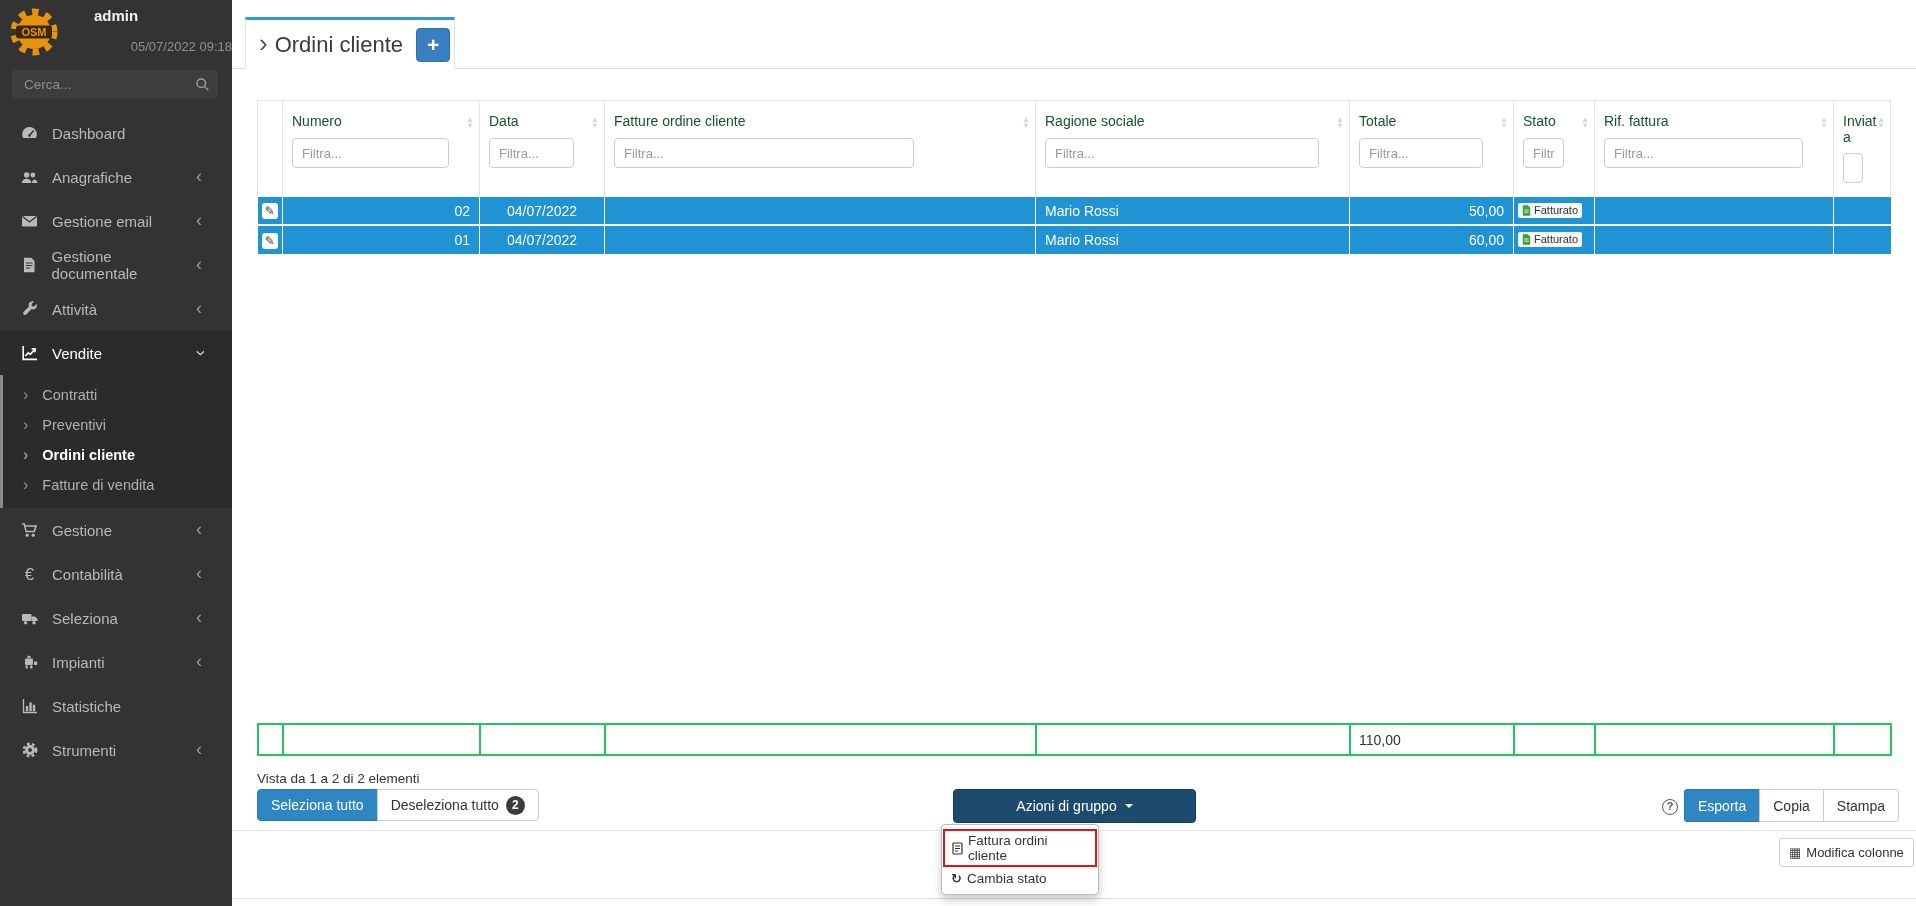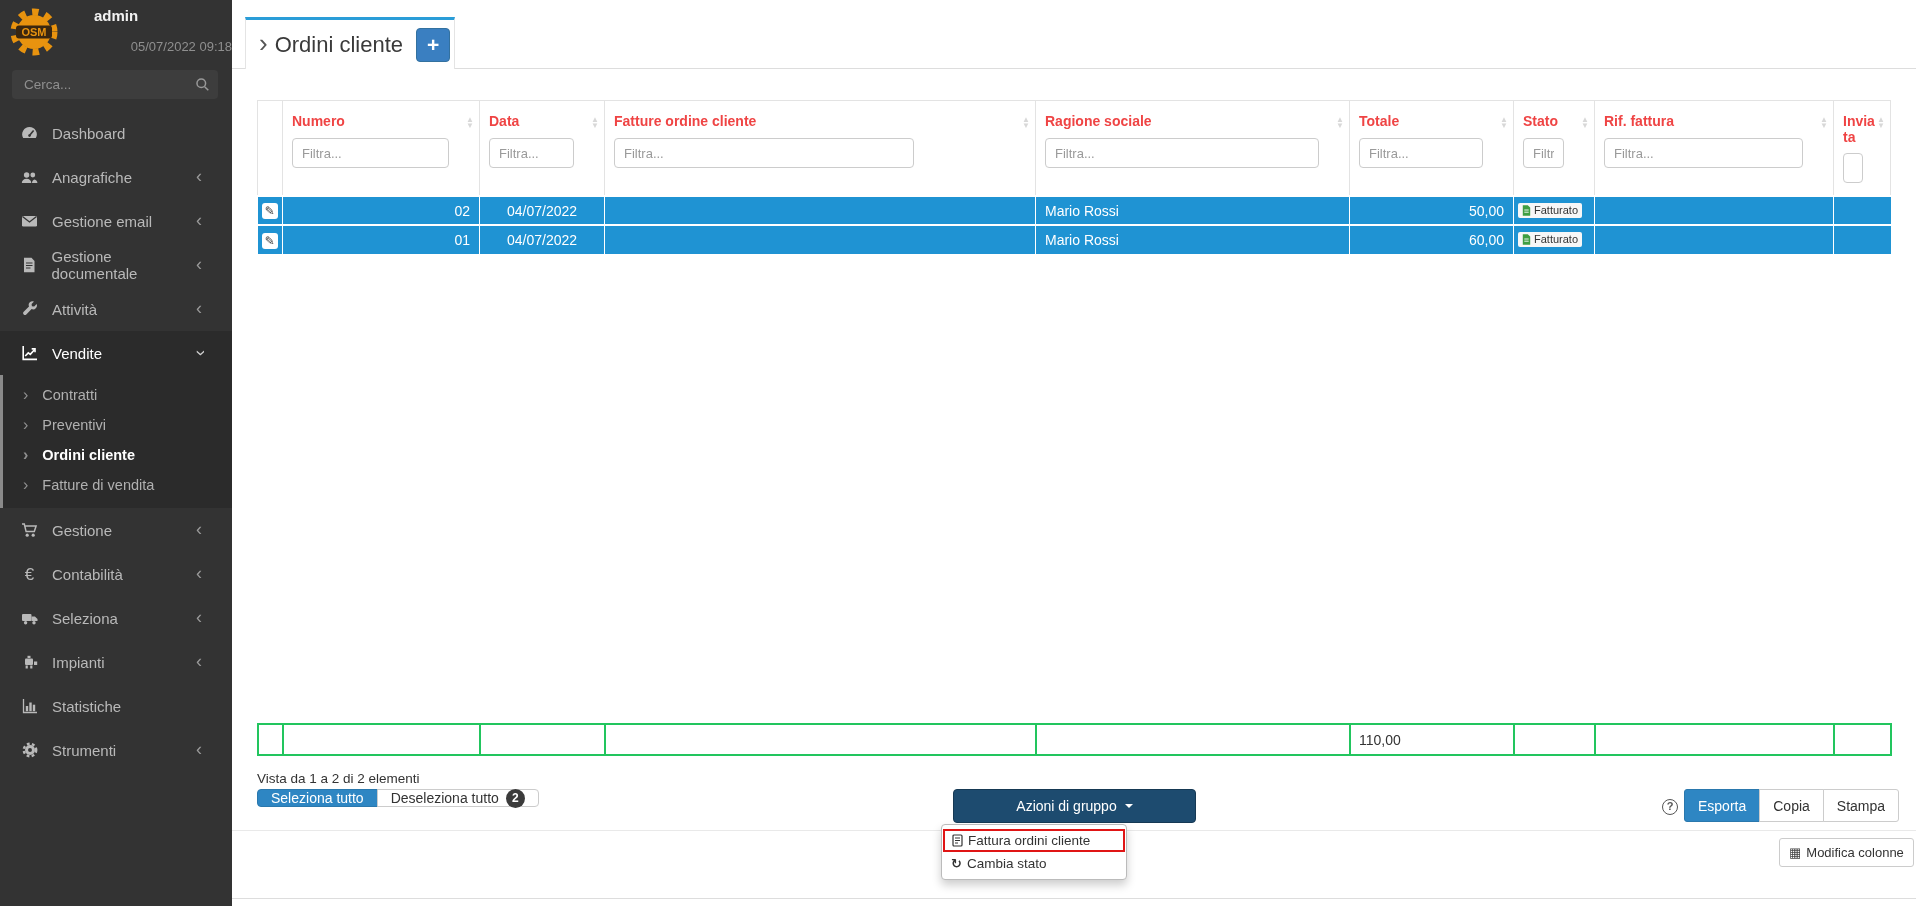--- a/index.html
+++ b/index.html
@@ -39,40 +39,40 @@
      display:flex; align-items:center; padding-left:13px; }
   .tab .tab-chev { font-size:26px; color:#555; margin-right:7px; line-height:1; margin-top:-4px; }
   .tab .tab-title { font-size:22px; color:#3a3a3a; }
   .add-btn { width:34px; height:34px; margin-left:13px; background:#3a7fc1; border:1px solid #33719f; border-radius:4px;
      color:#fff; font-size:21px; font-weight:bold; display:inline-flex; align-items:center; justify-content:center; cursor:pointer; }
 
   
   #orders-table { position:absolute; left:25px; top:100px; border-collapse:collapse; table-layout:fixed; width:1633px; }
   #orders-table thead th { border:1px solid #e3e3e3; vertical-align:top; text-align:left; position:relative;
      padding:12px 8px 12px 9px; background:#fff; }
-  .col-label { font-weight:bold; font-size:14px; color:#ef4444; margin-bottom:8px; min-height:17px; }
+  .col-label { font-weight:normal; font-size:14px; color:#14532d; margin-bottom:8px; min-height:17px; }
   th.col-inviata .col-label { word-break:break-all; width:36px; }
   .sort-caret { position:absolute; right:5px; top:16px; color:#d8d8d8; font-size:8px; line-height:6px; text-align:center; }
   .filter { height:30px; border:1px solid #ccc; border-radius:4px; padding:0 9px; font-size:13px; color:#555;
      outline:none; display:block; font-family:inherit; }
   .filter::placeholder { color:#9a9a9a; }
   #orders-table tbody td { height:29px; border-top:2px solid #fff; background:#1f93d3; color:#fff;
      font-size:14px; padding:0 9px; overflow:hidden; white-space:nowrap; }
   #orders-table tbody td + td { border-left:1px solid #fff; }
   td.al-r { text-align:right; } td.al-c { text-align:center; }
   .sel-icon { display:inline-block; width:16px; height:16px; background:#fff; border-radius:3px;
      color:#333; font-size:12px; line-height:16px; text-align:center; }
   .status-badge { display:inline-flex; align-items:center; gap:3px; background:#f7f7f7; border-radius:2px;
      padding:1px 4px; font-size:11px; color:#333; line-height:13px; }
   #footer-table { position:absolute; left:25px; top:723px; border-collapse:collapse; table-layout:fixed; width:1633px; }
   #footer-table td { border:2px solid #22c55e; height:31px; background:#fff; font-size:14px; color:#333; padding:0 8px; }
 
   
   .view-info { position:absolute; left:25px; top:771px; font-size:13.5px; color:#333; }
-  .btn { height:18px; display:inline-flex; align-items:center; font-size:14px; cursor:pointer;
+  .btn { height:32px; display:inline-flex; align-items:center; font-size:14px; cursor:pointer;
      border:1px solid #ccc; background:#fff; color:#333; padding:0 13px; font-family:inherit; }
   .btn-blue { background:#2e86c3; border-color:#2a78ad; color:#fff; }
   .left-group { position:absolute; left:25px; top:789px; display:flex; }
   .left-group .btn:first-child { border-radius:4px 0 0 4px; }
   .left-group .btn:last-child { border-radius:0 4px 4px 0; margin-left:-1px; }
   .count-badge { width:19px; height:19px; border-radius:50%; background:#3b3b3b; color:#fff; font-size:12px;
      font-weight:bold; display:inline-flex; align-items:center; justify-content:center; margin-left:7px; }
   .group-actions-btn { position:absolute; left:721px; top:789px; width:243px; height:34px; background:#1d4b6f;
      border:1px solid #163954; border-radius:4px; color:#fff; font-size:14px; display:flex; align-items:center;
      justify-content:center; cursor:pointer; }
@@ -82,21 +82,21 @@
      border-radius:50%; color:#555; font-size:11px; font-weight:bold; text-align:center; line-height:13px; }
   .right-group { position:absolute; left:1452px; top:789px; display:flex; }
   .right-group .btn { height:33px; }
   .right-group .btn:first-child { border-radius:3px 0 0 3px; }
   .right-group .btn + .btn { margin-left:-1px; }
   .right-group .btn:last-child { border-radius:0 3px 3px 0; }
   .sep-line { position:absolute; left:0; right:0; top:830px; height:1px; background:#e9e9e9; }
   .bottom-line { position:absolute; left:0; right:0; top:898px; height:1px; background:#ddd; }
 
   
-  .dropdown { position:absolute; left:709px; top:824px; width:186px; background:#fff; border:1px solid #bbb;
+  .dropdown { position:absolute; left:709px; top:824px; width:158px; background:#fff; border:1px solid #bbb;
      border-radius:4px; box-shadow:0 5px 10px rgba(0,0,0,.2); padding:4px 0; z-index:6; }
   .dd-item { display:flex; align-items:center; gap:5px; padding:4px 9px; font-size:13.5px; color:#333; cursor:pointer; }
   .dd-item.highlight { border:2px solid #e01515; margin:0 1px; padding:2px 7px; }
   .dd-ic { display:inline-flex; align-items:center; color:#333; font-size:13px; font-weight:bold; line-height:1; }
 
   .modify-cols-btn { position:absolute; left:1547px; top:838px; height:29px; display:inline-flex; align-items:center;
      background:#fff; border:1px solid #ccc; border-radius:3px; padding:0 9px; font-size:13px; color:#333; cursor:pointer; }
   .modify-cols-btn .mc-ic { font-size:13px; margin-right:5px; color:#444; }
 </style>
 </head>

